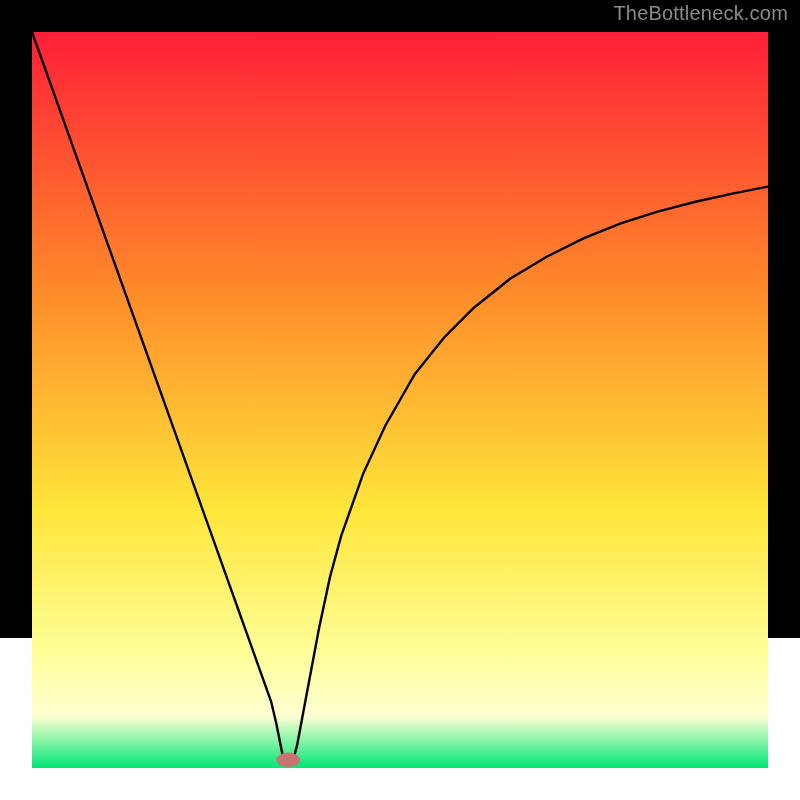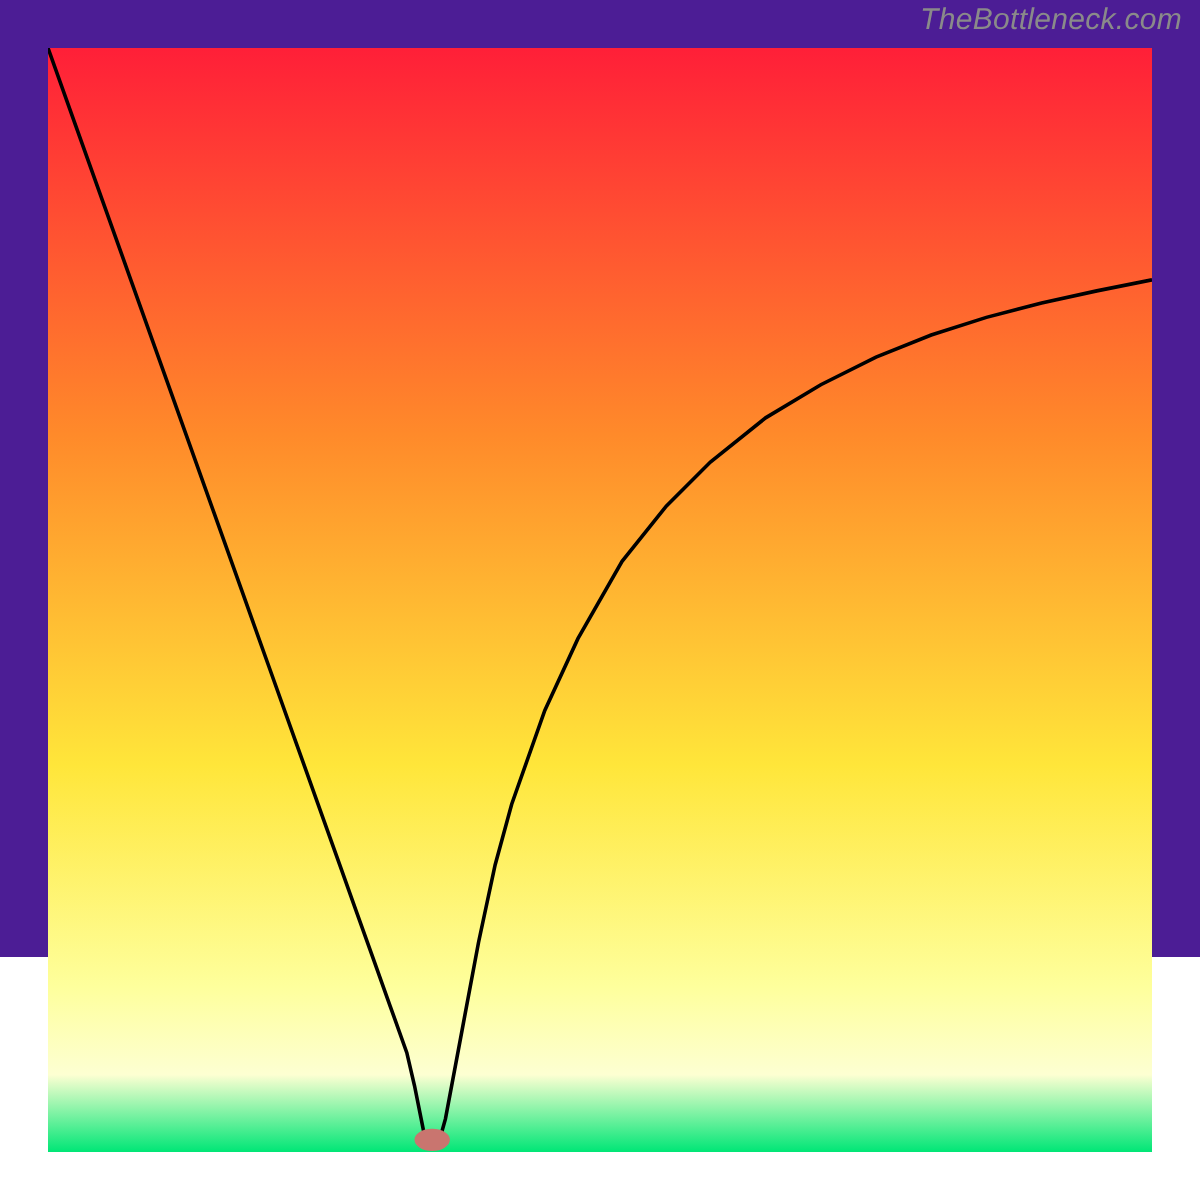--- a/index.html
+++ b/index.html
@@ -8,22 +8,21 @@
     width: 800px;
     height: 800px;
     overflow: hidden;
     background: #ffffff;
     font-family: Arial, Helvetica, sans-serif;
   }
   .page {
     position: relative;
     width: 800px;
     height: 638px;
-    background: #4c1d95;
-    font-style: italic;
+    background: #000000;
   }
   .watermark {
     position: absolute;
     top: 2px;
     right: 12px;
     color: #8a8a8a;
     font-size: 20px;
     font-weight: 500;
     z-index: 10;
     letter-spacing: 0.2px;

